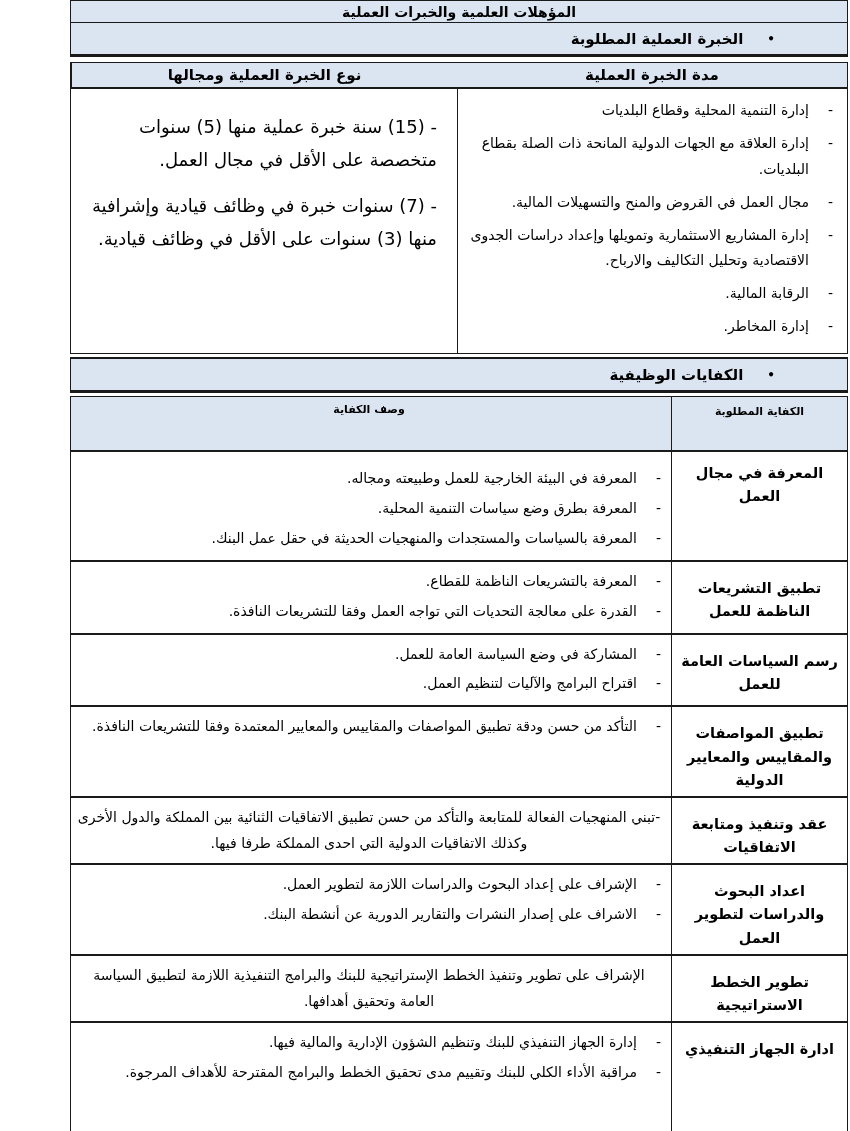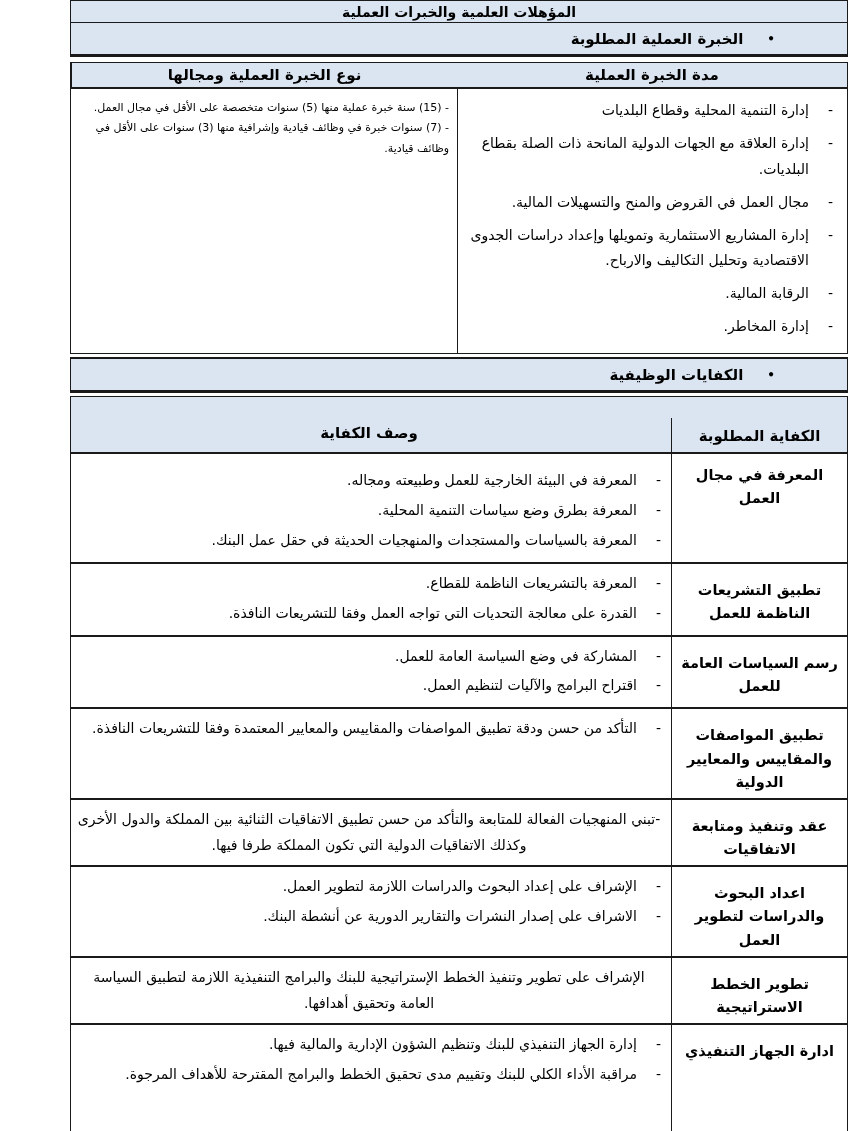--- a/index.html
+++ b/index.html
@@ -32,38 +32,38 @@
   .bullet{font-size:12px;line-height:1;}
 
   
   .t1{margin-top:5px;border:1px solid #1a1a1a;}
   .t1-head{display:grid;grid-template-columns:390px 1fr;background:#dbe5f1;border-bottom:2px solid #1a1a1a;}
   .t1-th{padding:3px 4px;text-align:center;font-weight:bold;font-size:15px;}
   .t1-th.first{border-left:1px solid #1a1a1a;}
   .t1-body{display:grid;grid-template-columns:390px 1fr;min-height:210px;}
   .t1-type{border-left:1px solid #1a1a1a;padding:9px 14px 6px 6px;}
   .t1-dur{padding:9px 8px 6px 6px;}
-  .dur-p{margin:0;font-size:11px;line-height:1.85;text-align:right;}
+  .dur-p{margin:12px;font-size:18px;line-height:1.85;text-align:right;}
 
   
   .item{display:flex;gap:15px;font-size:14px;line-height:1.85;margin:0 0 4px 0;}
   .item .dash{flex:0 0 auto;width:9px;}
   .item .txt{flex:1 1 auto;}
   .t1-type .item{margin-bottom:7px;}
 
   
   .t2{margin-top:3px;border:1px solid #1a1a1a;border-bottom:none;}
   .t2-row{display:grid;grid-template-columns:176px 1fr;border-bottom:2px solid #1a1a1a;}
   .t2-name{
     border-left:1px solid #1a1a1a;padding:15px 4px 4px 4px;
     text-align:center;font-weight:bold;font-size:14.5px;line-height:1.6;
   }
   .t2-desc{padding:7px 10px 4px 6px;}
   .t2-head{background:#dbe5f1;min-height:53px;}
-  .t2-head .t2-name,.t2-head .t2-desc{font-weight:bold;font-size:15px;text-align:center;padding-top:6px;margin-top:21px;}
+  .t2-head .t2-name,.t2-head .t2-desc{font-weight:bold;font-size:11px;text-align:center;padding-top:6px;}
   .desc-para{margin:0;font-size:14px;line-height:1.85;text-align:center;}
   .r1{min-height:87px;} .r1 .t2-desc{padding-top:14px;} .r1 .t2-name{padding-top:10px;}
   .r2{min-height:55px;} .r3{min-height:54px;} .r4{min-height:65px;}
   .r5{min-height:53px;} .r6{min-height:51px;} .r7{min-height:49px;}
   .r8{min-height:160px;}
 </style>
 </head>
 <body>
 
 <div class="page">
@@ -180,21 +180,21 @@
           <div class="item">
             <span class="dash">-</span>
             <span class="txt">التأكد من حسن ودقة تطبيق المواصفات والمقاييس والمعايير المعتمدة وفقا للتشريعات النافذة.</span>
           </div>
         </div>
       </div>
 
       <div class="t2-row r5">
         <div class="t2-name">عقد وتنفيذ ومتابعة الاتفاقيات</div>
         <div class="t2-desc">
-          <p class="desc-para">-تبني المنهجيات الفعالة للمتابعة والتأكد من حسن تطبيق الاتفاقيات الثنائية بين المملكة والدول الأخرى وكذلك الاتفاقيات الدولية التي تكون المملكة طرفا فيها.</p>
+          <p class="desc-para">-تبني المنهجيات الفعالة للمتابعة والتأكد من حسن تطبيق الاتفاقيات الثنائية بين المملكة والدول الأخرى وكذلك الاتفاقيات الدولية التي احدى المملكة طرفا فيها.</p>
         </div>
       </div>
 
       <div class="t2-row r6">
         <div class="t2-name">اعداد البحوث والدراسات لتطوير العمل</div>
         <div class="t2-desc">
           <div class="item">
             <span class="dash">-</span>
             <span class="txt">الإشراف على إعداد البحوث والدراسات اللازمة لتطوير العمل.</span>
           </div>

